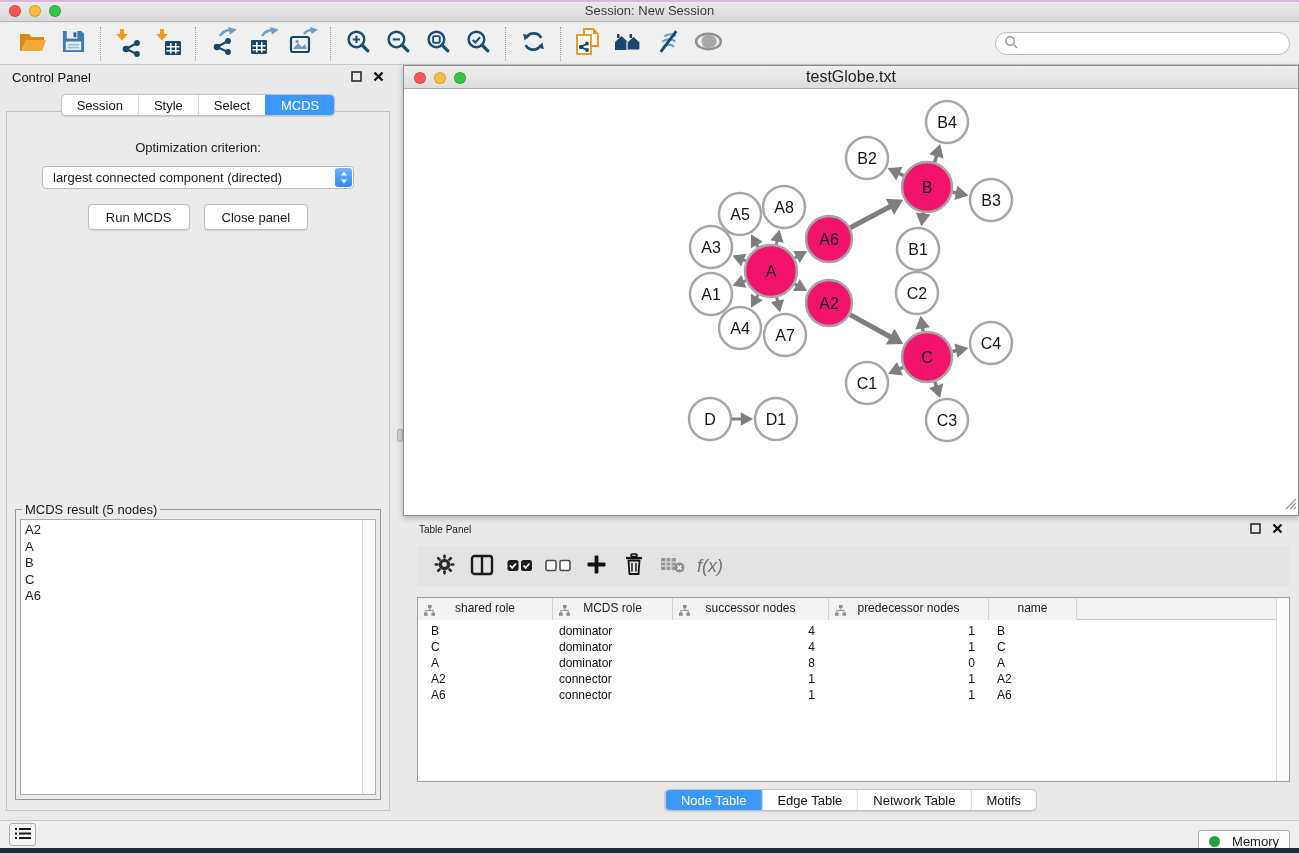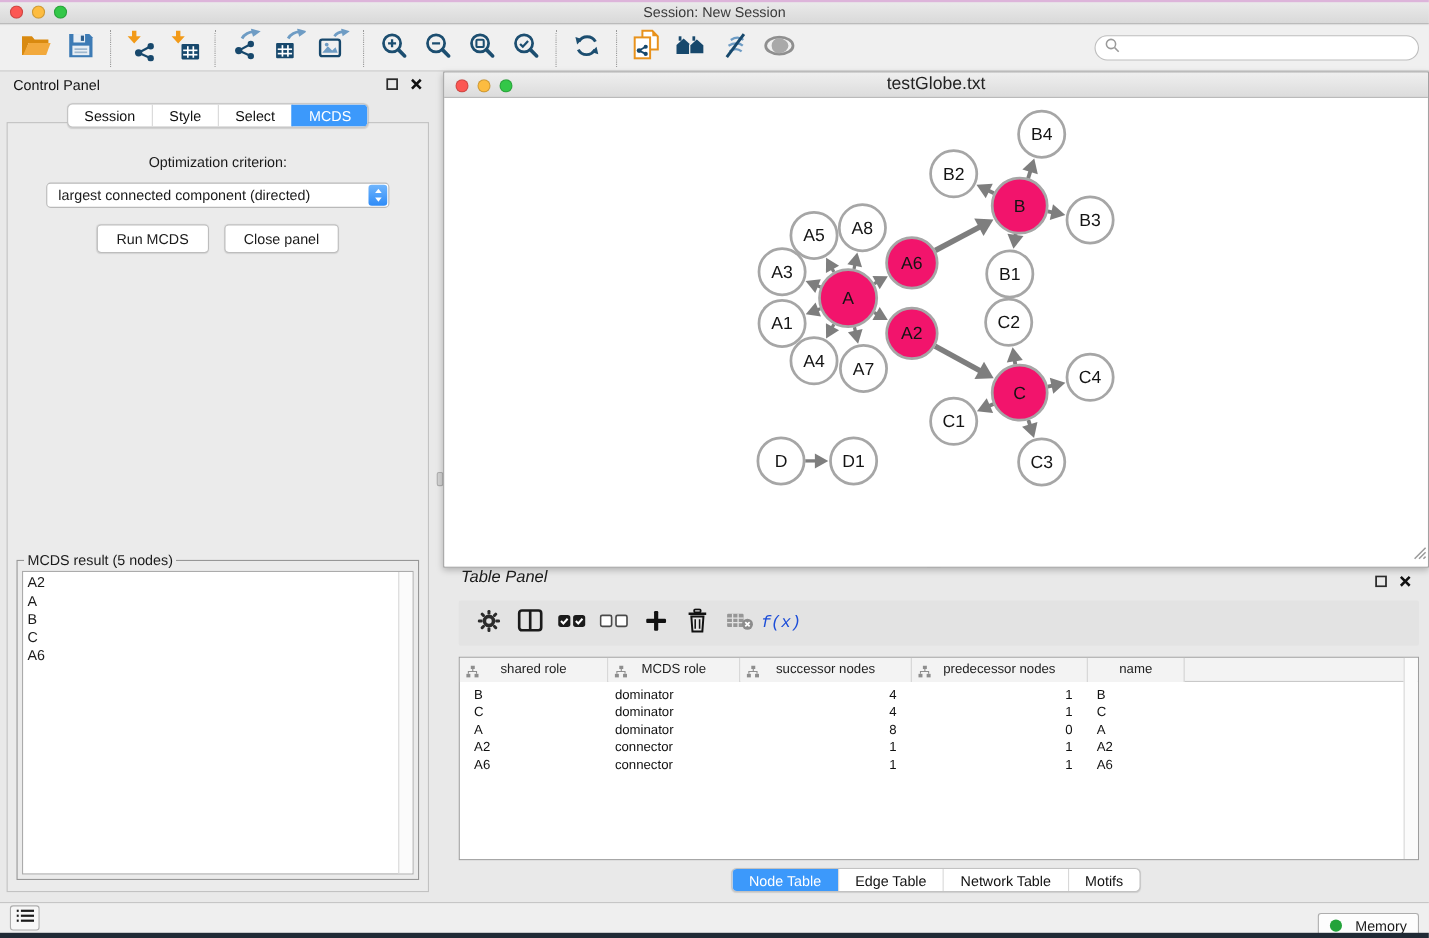--- a/index.html
+++ b/index.html
@@ -82,27 +82,27 @@
     height:23px; background:linear-gradient(#EFEFEF,#DCDCDC); border-bottom:1px solid #ABABAB;
     display:flex; align-items:center; justify-content:center; font-size:16px; color:#222; position:relative;
   }
   .nw-titlebar .traffic { top:6px; left:10px; }
   .nw-canvas { position:absolute; top:23px; left:0; right:0; bottom:0; background:#fff; overflow:hidden; }
   .grip { position:absolute; right:1px; bottom:1px; }
   .vthumb { position:absolute; left:-5px; top:364px; width:6px; height:13px; background:#D2D2D2; border:1px solid #AEAEAE; border-radius:2px; }
   .hthumb { position:absolute; left:440px; top:444px; width:14px; height:7px; background:#D2D2D2; border:1px solid #AEAEAE; border-radius:2px; }
   
   .table-panel { position:absolute; left:1px; right:0; top:451px; bottom:0; }
-  .tp-header { height:27px; display:flex; padding:0 16px; font-size:15px;font-style:italic; }
+  .tp-header { height:27px; display:flex; align-items:center; padding:0 16px; font-size:10px; }
   .tp-toolbar {
     margin:3px 9px 0 14px; height:41px; background:#E3E3E3; border-radius:2px;
     display:flex; align-items:center; gap:0; padding:0 8px;
   }
   .tbicon { width:38px; height:36px; display:flex; align-items:center; justify-content:center; }
-  .fx { font-family:Liberation Mono, monospace; font-style:italic; font-size:15px; color:#1d4ed8; }
+  .fx { font-family:Liberation Sans, sans-serif; font-style:italic; font-size:18px; color:#737373; }
   .tablebox {
     position:absolute; left:14px; right:9px; top:81px; bottom:38px;
     background:#fff; border:1px solid #9E9E9E; overflow:hidden;
   }
   .thead { display:flex; height:22px; border-bottom:1px solid #C9C9C9; background:#F3F3F3; }
   .th {
     position:relative; height:22px; line-height:21px; font-size:12px; color:#222;
     text-align:center; border-right:1px solid #D2D2D2; background:#F3F3F3;
   }
   .th .hier { position:absolute; left:5px; top:5px; }

